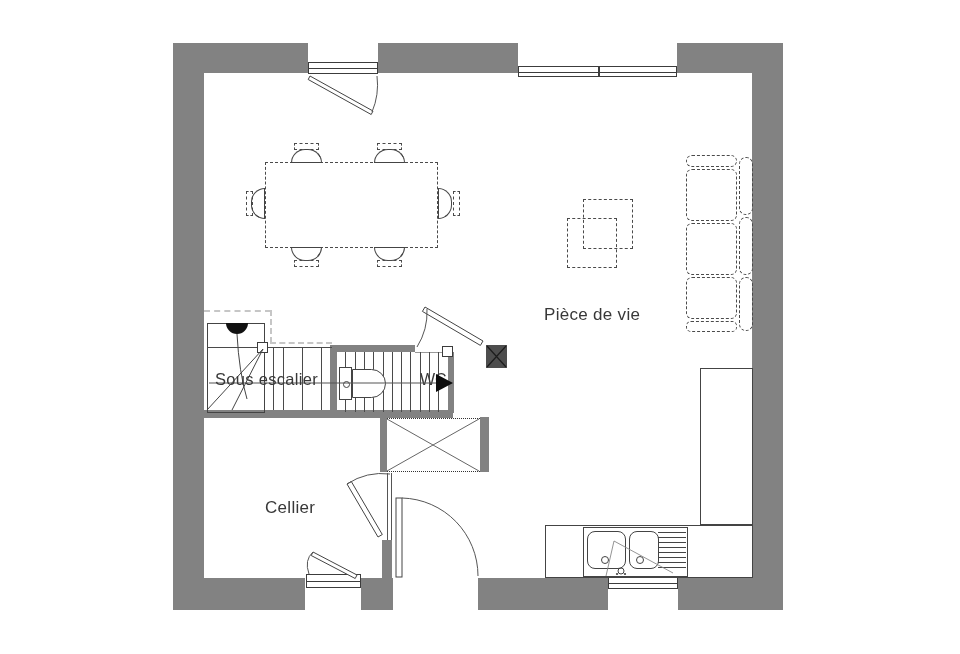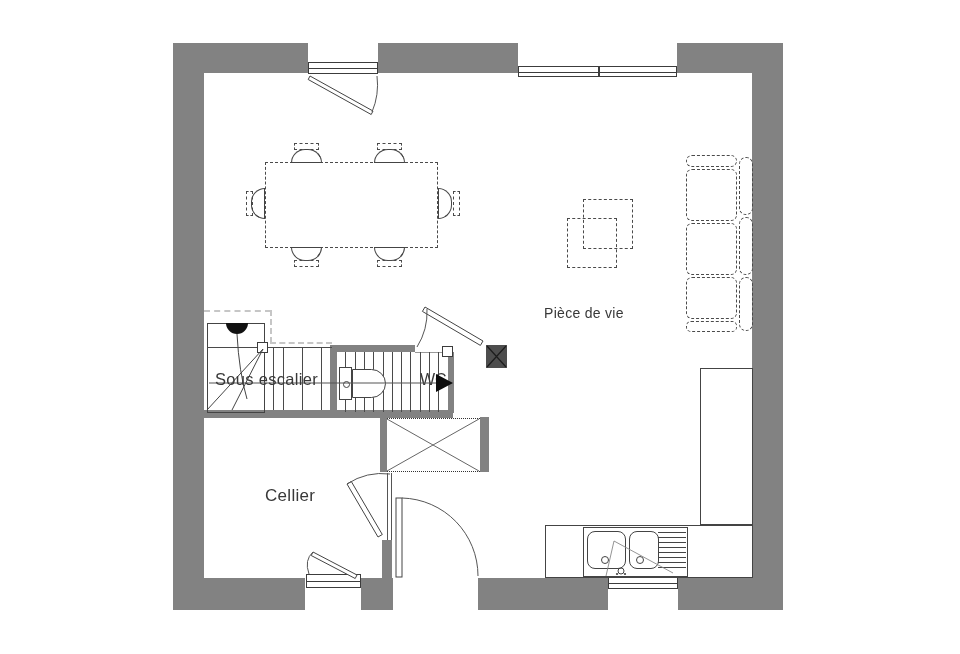--- a/index.html
+++ b/index.html
@@ -159,16 +159,16 @@
     <polygon points="310,76 373,111 371.2,114.5 308.2,79.5" fill="#fff" stroke="#444" stroke-width="1"></polygon>
     <path d="M377,76 A70,70 0 0 1 372,112" fill="none" stroke="#555" stroke-width="1"></path>
 
     <path d="M614,541 L606,576 M614,541 L673,573" stroke="#888" stroke-width="0.9"></path>
     <circle cx="621" cy="571" r="3" fill="none" stroke="#444" stroke-width="1"></circle>
     <circle cx="617" cy="574" r="1.1" fill="#444"></circle>
     <circle cx="625" cy="574" r="1.1" fill="#444"></circle>
   </svg>
 
   <div class="label" style="left:215px;top:370px;font-size:16.5px;letter-spacing:0.3px">Sous escalier</div>
-  <div class="label" style="left:265px;top:486px;font-size:17px;letter-spacing:0.3px">Cellier</div>
-  <div class="label" style="left:544px;top:305px;font-size:14px;letter-spacing:0.3px">Pièce de vie</div>
+  <div class="label" style="left:265px;top:498px;font-size:17px;letter-spacing:0.3px">Cellier</div>
+  <div class="label" style="left:544px;top:305px;font-size:17px;letter-spacing:0.3px">Pièce de vie</div>
 
 </div>
 
 </body></html>

